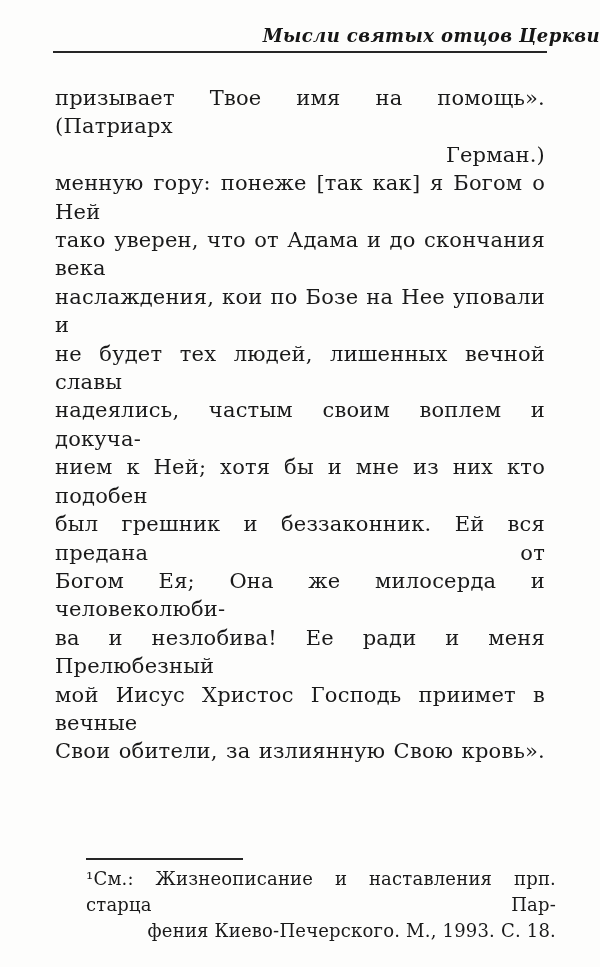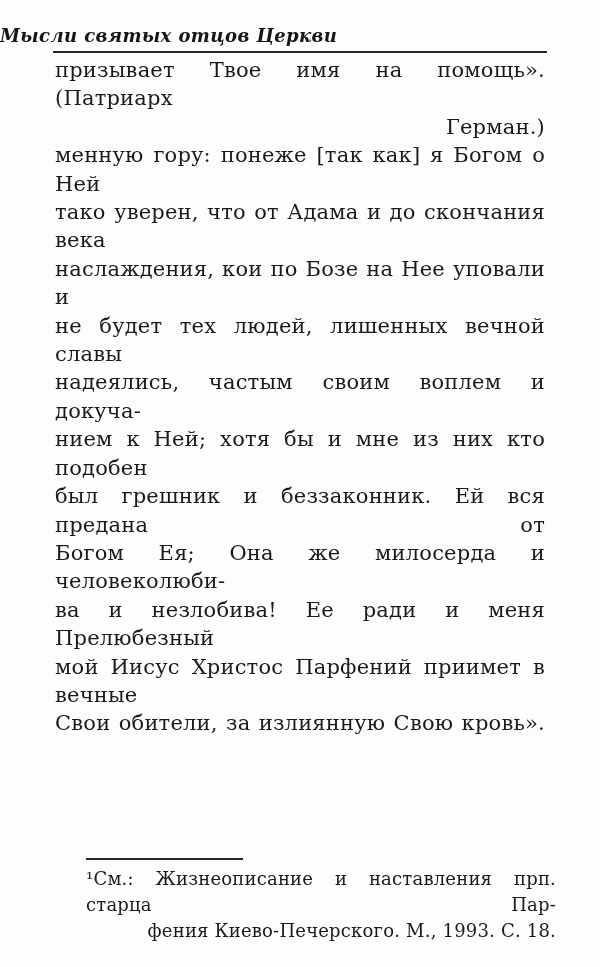--- a/index.html
+++ b/index.html
@@ -14,38 +14,38 @@
     background: #fdfdfc;
     font-family: "DejaVu Serif", "Liberation Serif", serif;
     color: #1a1a1a;
     overflow: hidden;
   }
   .running-head {
     position: absolute;
     top: 25px;
     left: 0;
     width: 100%;
-    text-align: left;
+    text-align: right;
     font-size: 18px;
     font-weight: bold;
     font-style: italic;
     letter-spacing: 0.4px;
     color: #161616;
   }
   .head-rule {
     position: absolute;
     top: 51px;
     left: 53px;
     width: 494px;
     height: 2.4px;
     background: #262626;
   }
   .body-text {
     position: absolute;
-    top: 56px;
+    top: 84px;
     left: 55px;
     width: 490px;
     font-size: 21px;
     line-height: 28.4px;
     letter-spacing: 0.2px;
   }
   .line {
     text-align: right;
   }
   .line.just {
@@ -85,21 +85,21 @@
       <div class="line">Герман.)</div>
       <div class="line just">менную гору: понеже [так как] я Богом о Ней</div>
       <div class="line just">тако уверен, что от Адама и до скончания века</div>
       <div class="line just">наслаждения, кои по Бозе на Нее уповали и</div>
       <div class="line just">не будет тех людей, лишенных вечной славы</div>
       <div class="line just">надеялись, частым своим воплем и докуча-</div>
       <div class="line just">нием к Ней; хотя бы и мне из них кто подобен</div>
       <div class="line just">был грешник и беззаконник. Ей вся предана от</div>
       <div class="line just">Богом Ея; Она же милосерда и человеколюби-</div>
       <div class="line just">ва и незлобива! Ее ради и меня Прелюбезный</div>
-      <div class="line just">мой Иисус Христос Парфений приимет в вечные</div>
+      <div class="line just">мой Иисус Христос Господь приимет в вечные</div>
       <div class="line just">Свои обители, за излиянную Свою кровь».</div>
     </div>
 
   <div class="footnote">
     <div class="footnote-rule"></div>
     <div class="footnote-lines">
         <div class="line just">¹См.: Жизнеописание и наставления прп. старца Пар-</div>
         <div class="line">фения Киево-Печерского. М., 1993. С. 18.</div>
       </div>
   </div>

